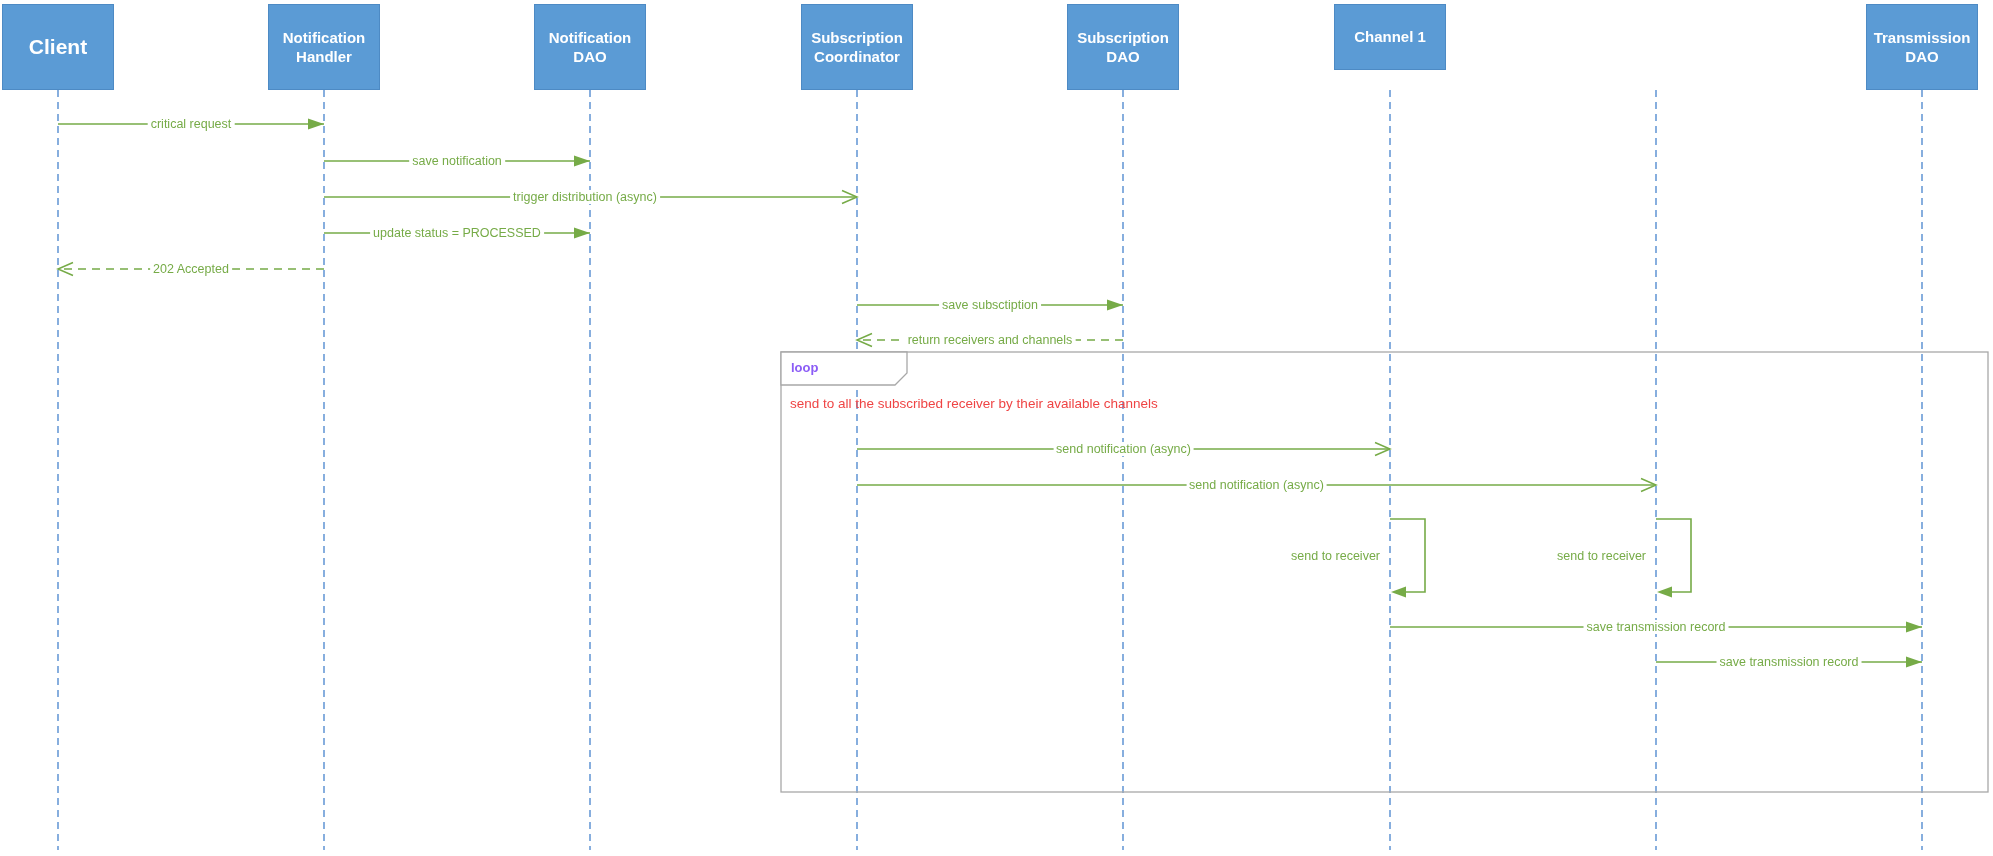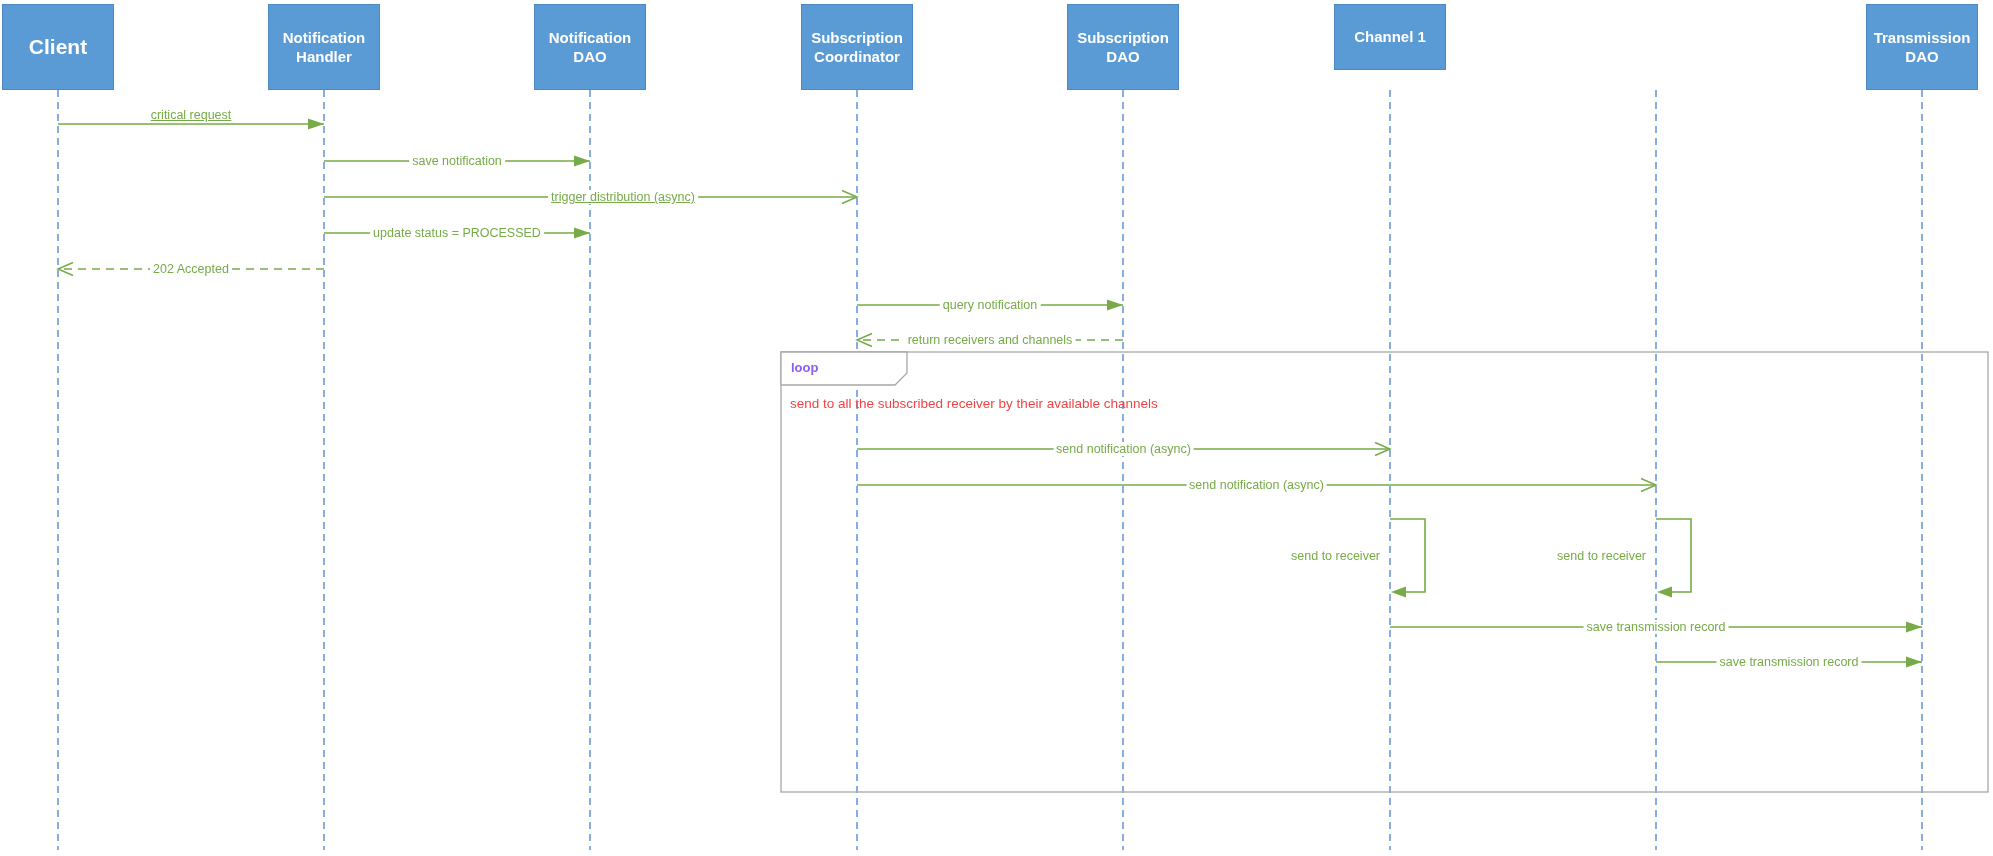--- a/index.html
+++ b/index.html
@@ -95,26 +95,26 @@
       <polyline points="1656,519 1691,519 1691,592 1671,592" fill="none" stroke="#76AB47" stroke-width="1.6"></polyline>
       <polygon points="1657,592 1672,586.5 1672,597.5" fill="#76AB47"></polygon>
       <line x1="1390" y1="627" x2="1922" y2="627" stroke="#76AB47" stroke-width="1.6"></line>
       <polygon points="1922,627 1906,621.5 1906,632.5" fill="#76AB47"></polygon>
       <line x1="1656" y1="662" x2="1922" y2="662" stroke="#76AB47" stroke-width="1.6"></line>
       <polygon points="1922,662 1906,656.5 1906,667.5" fill="#76AB47"></polygon>
     </svg>
   <div id="html-layer">
       <span class="frame-label" style="left: 791px; top: 360px;">loop</span>
       <span class="frame-cond" style="left: 790px; top: 396px;">send to all the subscribed receiver by their available channels</span>
-      <span class="msg-label" style="left: 191px; top: 115px; text-decoration: underline;">critical request</span>
+      <span class="msg-label" style="left: 191px; top: 124px;">critical request</span>
       <span class="msg-label" style="left: 457px; top: 161px;">save notification</span>
-      <span class="msg-label" style="left: 623px; top: 197px; text-decoration: underline;">trigger distribution (async)</span>
+      <span class="msg-label" style="left: 585px; top: 197px;">trigger distribution (async)</span>
       <span class="msg-label" style="left: 457px; top: 233px;">update status = PROCESSED</span>
       <span class="msg-label" style="left: 191px; top: 269px;">202 Accepted</span>
-      <span class="msg-label" style="left: 990px; top: 305px;">query notification</span>
+      <span class="msg-label" style="left: 990px; top: 305px;">save subsctiption</span>
       <span class="msg-label" style="left: 990px; top: 340px;">return receivers and channels</span>
       <span class="msg-label" style="left: 1123.5px; top: 449px;">send notification (async)</span>
       <span class="msg-label" style="left: 1256.5px; top: 485px;">send notification (async)</span>
       <span class="msg-label self" style="left: 1386px; top: 555.5px;">send to receiver</span>
       <span class="msg-label self" style="left: 1652px; top: 555.5px;">send to receiver</span>
       <span class="msg-label" style="left: 1656px; top: 627px;">save transmission record</span>
       <span class="msg-label" style="left: 1789px; top: 662px;">save transmission record</span>
       <div class="actor large" style="left: 2px; top: 4px; width: 112px; height: 86px;">
         <span>Client</span>
       </div>

